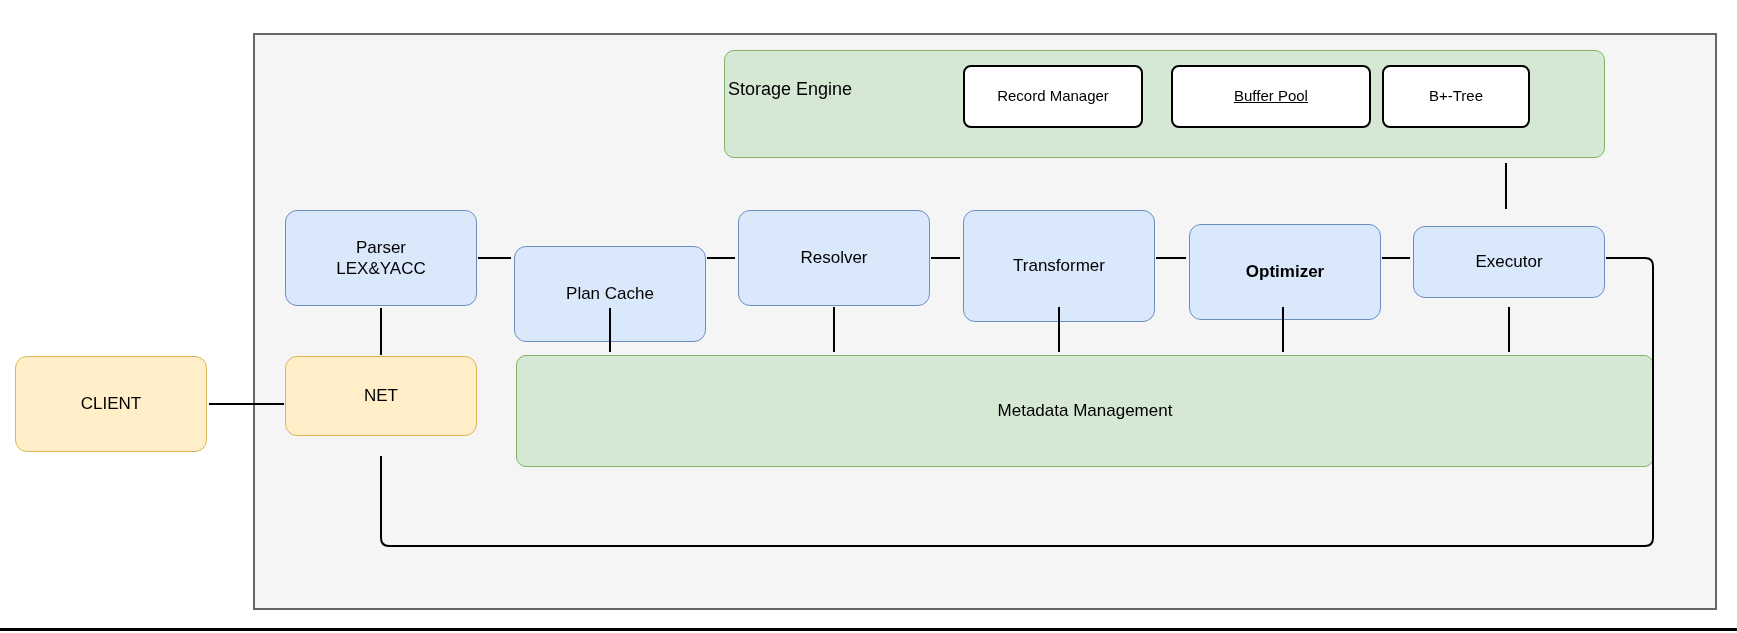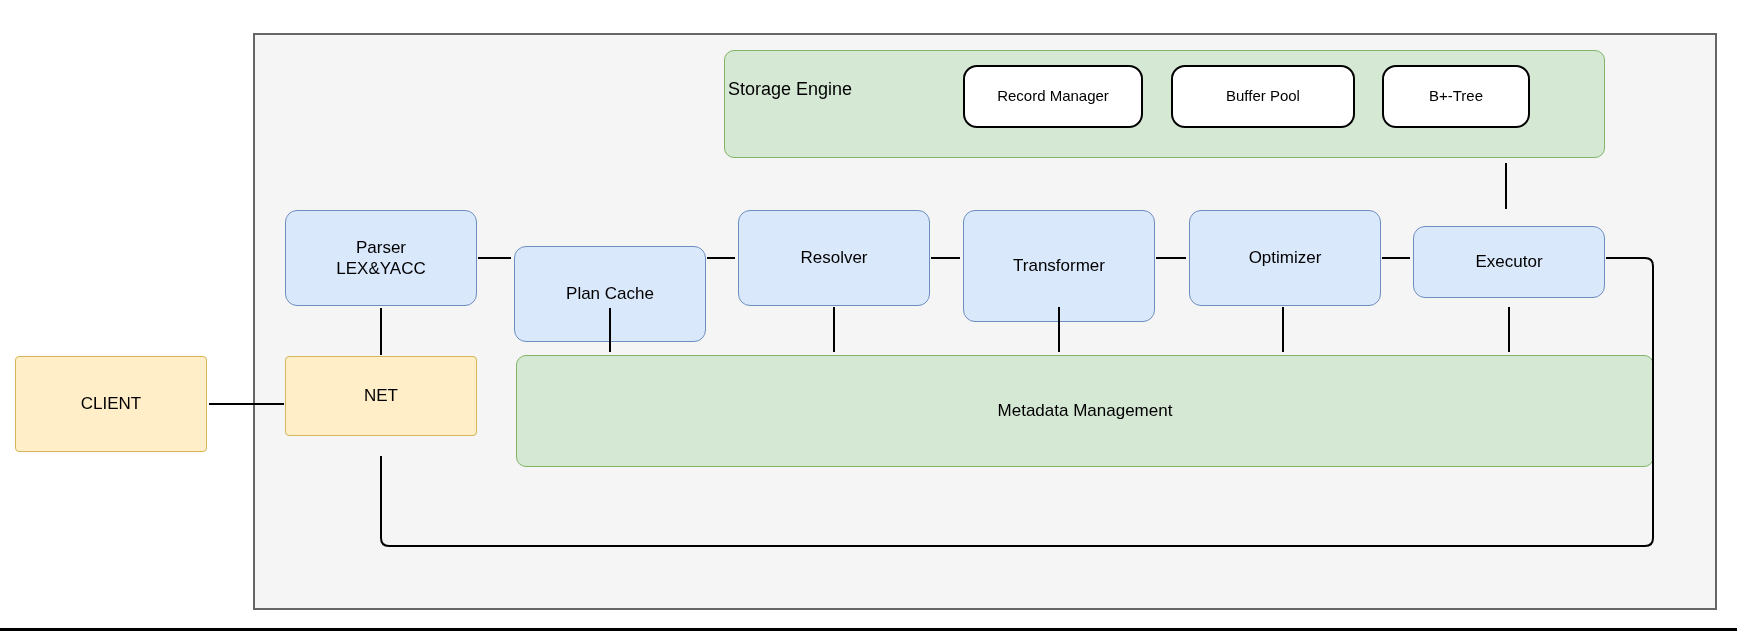--- a/index.html
+++ b/index.html
@@ -10,63 +10,63 @@
     --edge-color:#000000; --node-text:#000000; --white-fill:#ffffff; --white-border:#000000;
   }
   *{box-sizing:border-box;margin:0;padding:0}
   html,body{width:1737px;height:633px;background:#fff;overflow:hidden;
     font-family:"Liberation Sans", sans-serif;color:var(--node-text);}
   .stage{position:relative;width:1737px;height:633px;}
   .container{position:absolute;left:253px;top:33px;width:1464px;height:577px;
     background:var(--container-fill);border:2px solid var(--container-border);}
   .node{position:absolute;display:flex;align-items:center;justify-content:center;
     text-align:center;font-size:17px;line-height:1.25;white-space:pre-line;}
-  .yellow{background:var(--yellow-fill);border:1.5px solid var(--yellow-border);border-radius:4px;}
+  .yellow{background:var(--yellow-fill);border:1.5px solid var(--yellow-border);border-radius:12px;}
   .blue{background:var(--blue-fill);border:1.5px solid var(--blue-border);border-radius:12px;}
   .green{background:var(--green-fill);border:1.5px solid var(--green-border);border-radius:10px;}
-  .white-box{background:var(--white-fill);border:2px solid var(--white-border);border-radius:14px;font-size:15px;}
+  .white-box{background:var(--white-fill);border:2px solid var(--white-border);border-radius:8px;font-size:15px;}
   .group-label{position:absolute;left:728px;top:79px;font-size:18px;}
   svg.edges{position:absolute;left:0;top:0;width:1737px;height:633px;pointer-events:none;}
   svg.edges path{stroke:var(--edge-color);stroke-width:2;fill:none;}
   .arrowhead{fill:var(--edge-color);}
   .bottom-line{position:absolute;left:0;top:628px;width:1737px;height:3px;background:#000;}
 </style>
 </head>
 <body>
 
 <div class="stage">
 
   <div class="container"></div>
 
   <div class="node green" style="left:724px;top:50px;width:881px;height:108px;"></div>
   <div class="group-label">Storage Engine</div>
   <div class="node white-box" style="left:963px;top:65px;width:180px;height:63px;">
     <span>Record Manager</span>
   </div>
-  <div class="node white-box" style="left:1171px;top:65px;width:184px;height:63px;">
+  <div class="node white-box" style="left:1171px;top:65px;width:200px;height:63px;text-decoration:underline;">
     <span>Buffer Pool</span>
   </div>
   <div class="node white-box" style="left:1382px;top:65px;width:148px;height:63px;">
     <span>B+-Tree</span>
   </div>
 
   <div class="node blue" style="left:285px;top:210px;width:192px;height:96px;">
     <span>Parser
 LEX&amp;YACC</span>
   </div>
   <div class="node blue" style="left:514px;top:210px;width:192px;height:96px;margin-top:36px;">
     <span>Plan Cache</span>
   </div>
   <div class="node blue" style="left:738px;top:210px;width:192px;height:96px;">
     <span>Resolver</span>
   </div>
   <div class="node blue" style="left:963px;top:210px;width:192px;height:112px;">
     <span>Transformer</span>
   </div>
-  <div class="node blue" style="left:1189px;top:210px;width:192px;height:96px;">
+  <div class="node blue" style="left:1189px;top:224px;width:192px;height:96px;font-weight:bold;">
     <span>Optimizer</span>
   </div>
   <div class="node blue" style="left:1413px;top:226px;width:192px;height:72px;">
     <span>Executor</span>
   </div>
 
   <div class="node yellow" style="left:15px;top:356px;width:192px;height:96px;">
     <span>CLIENT</span>
   </div>
   <div class="node yellow" style="left:285px;top:356px;width:192px;height:80px;">

